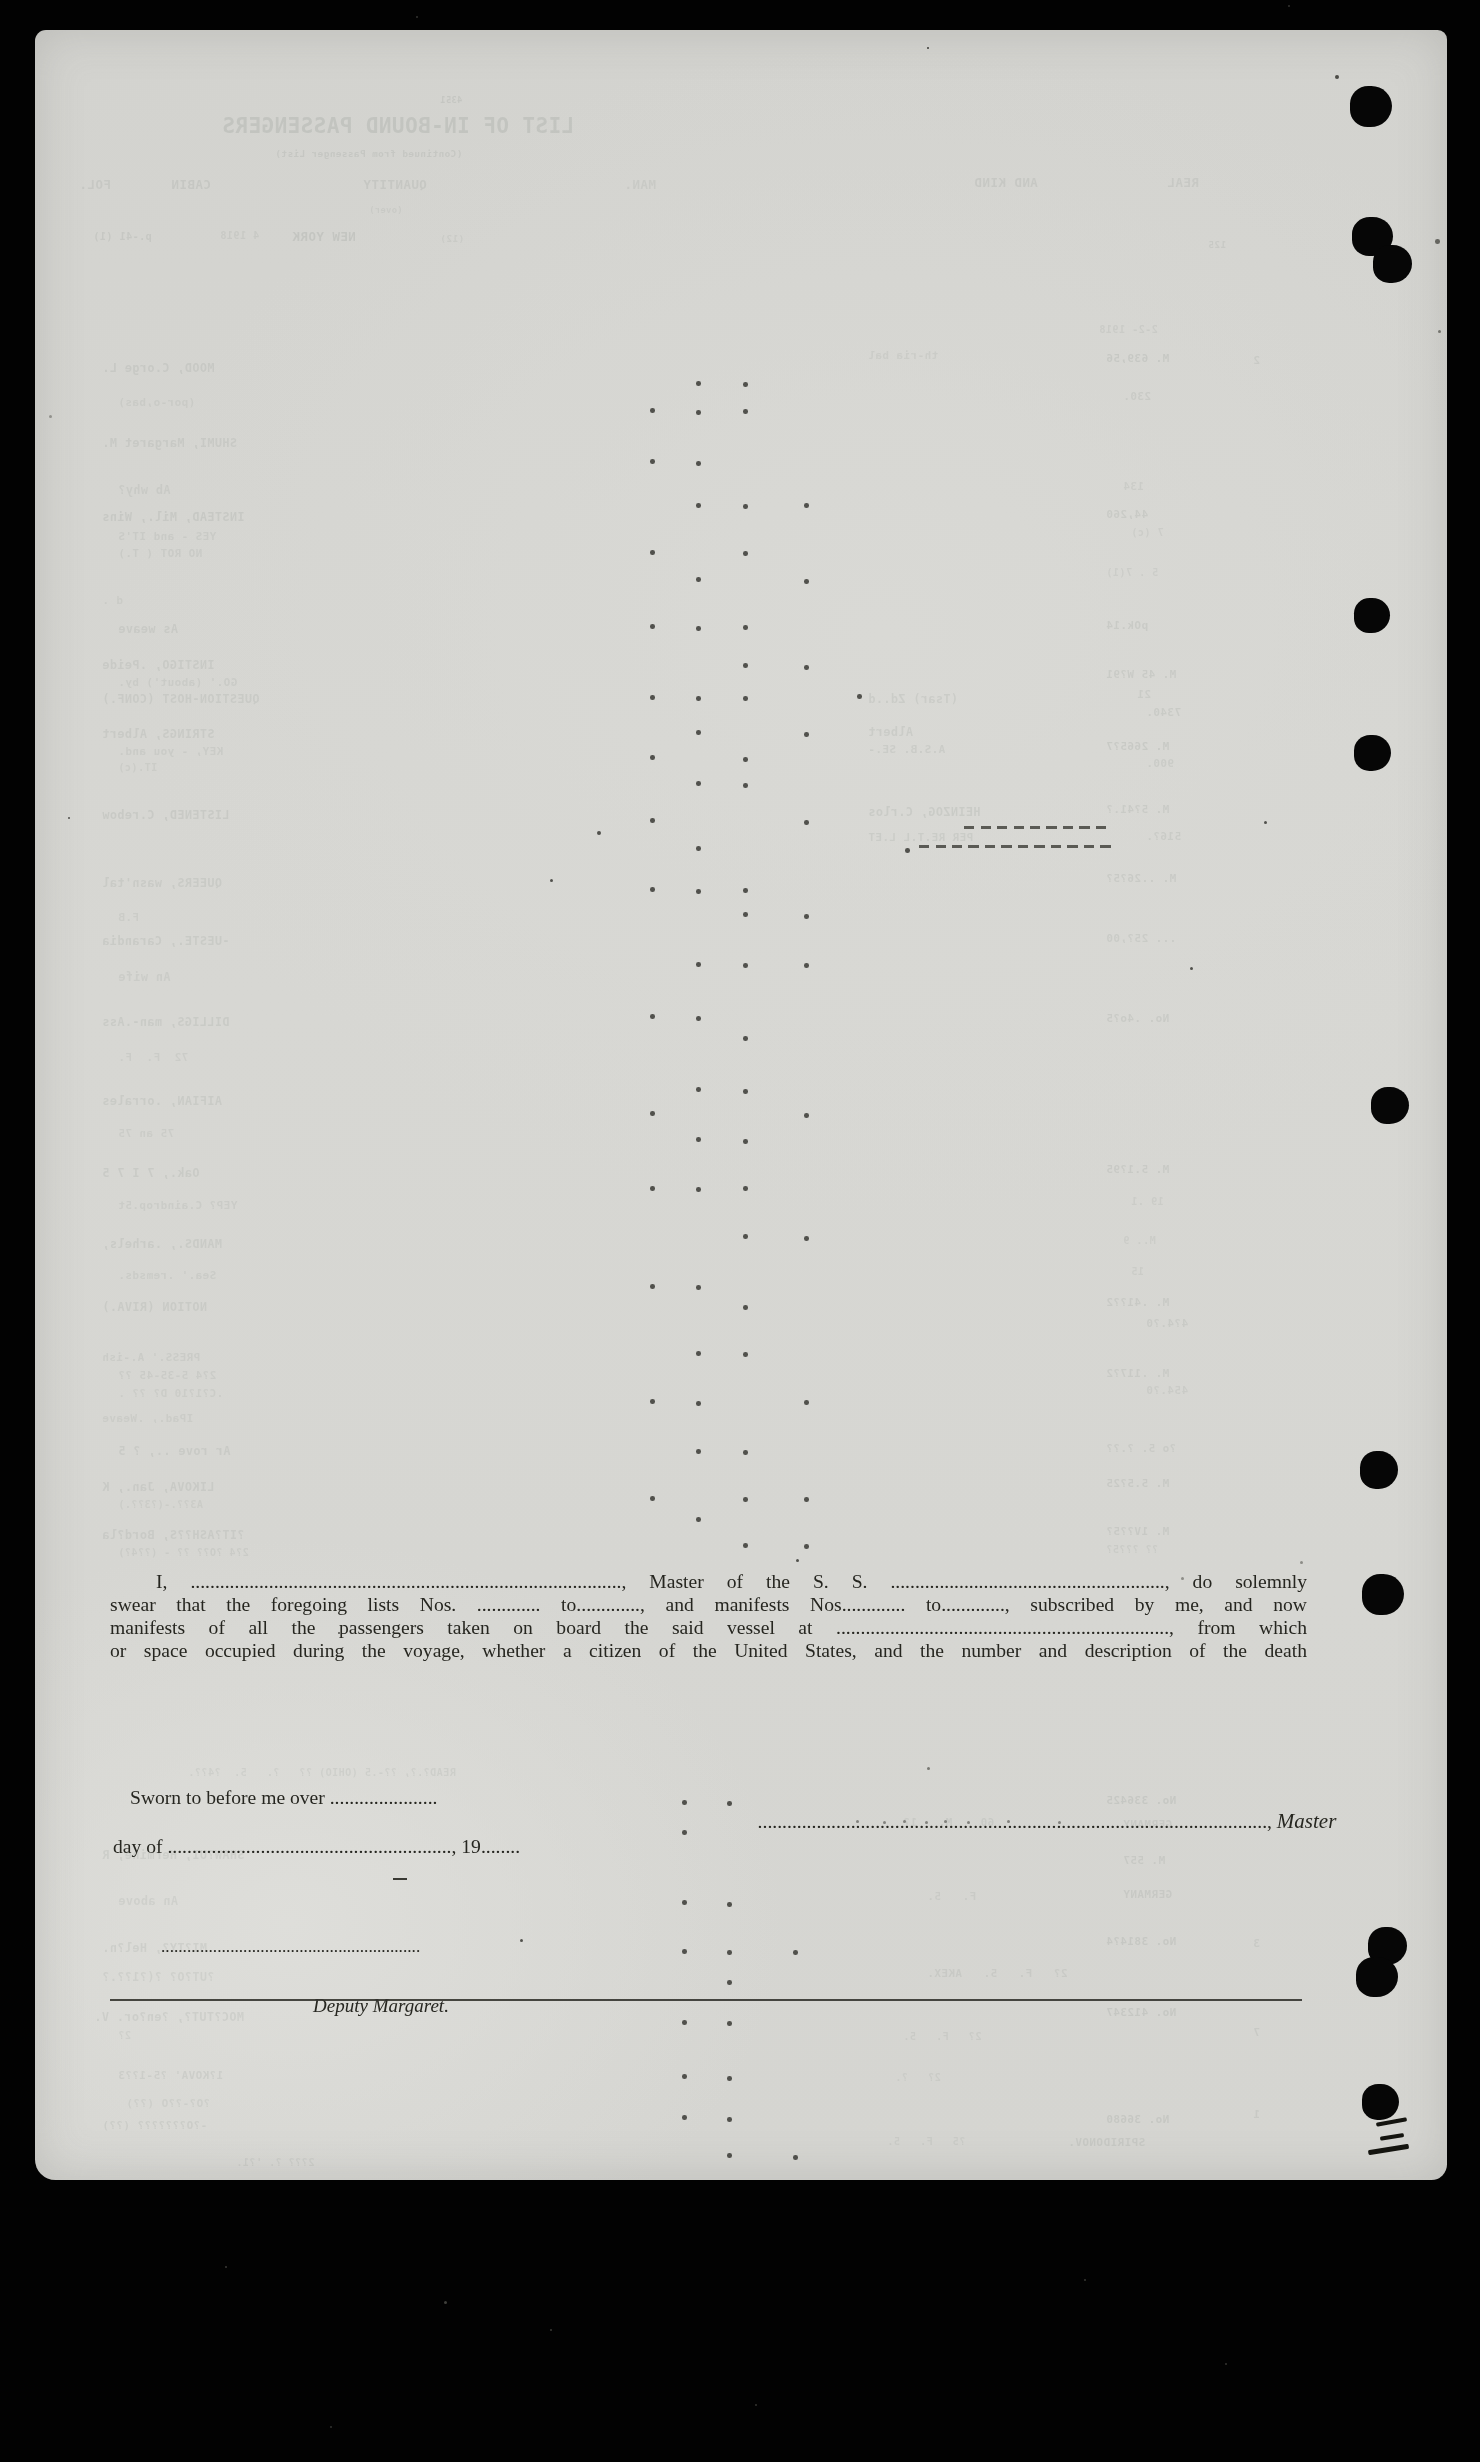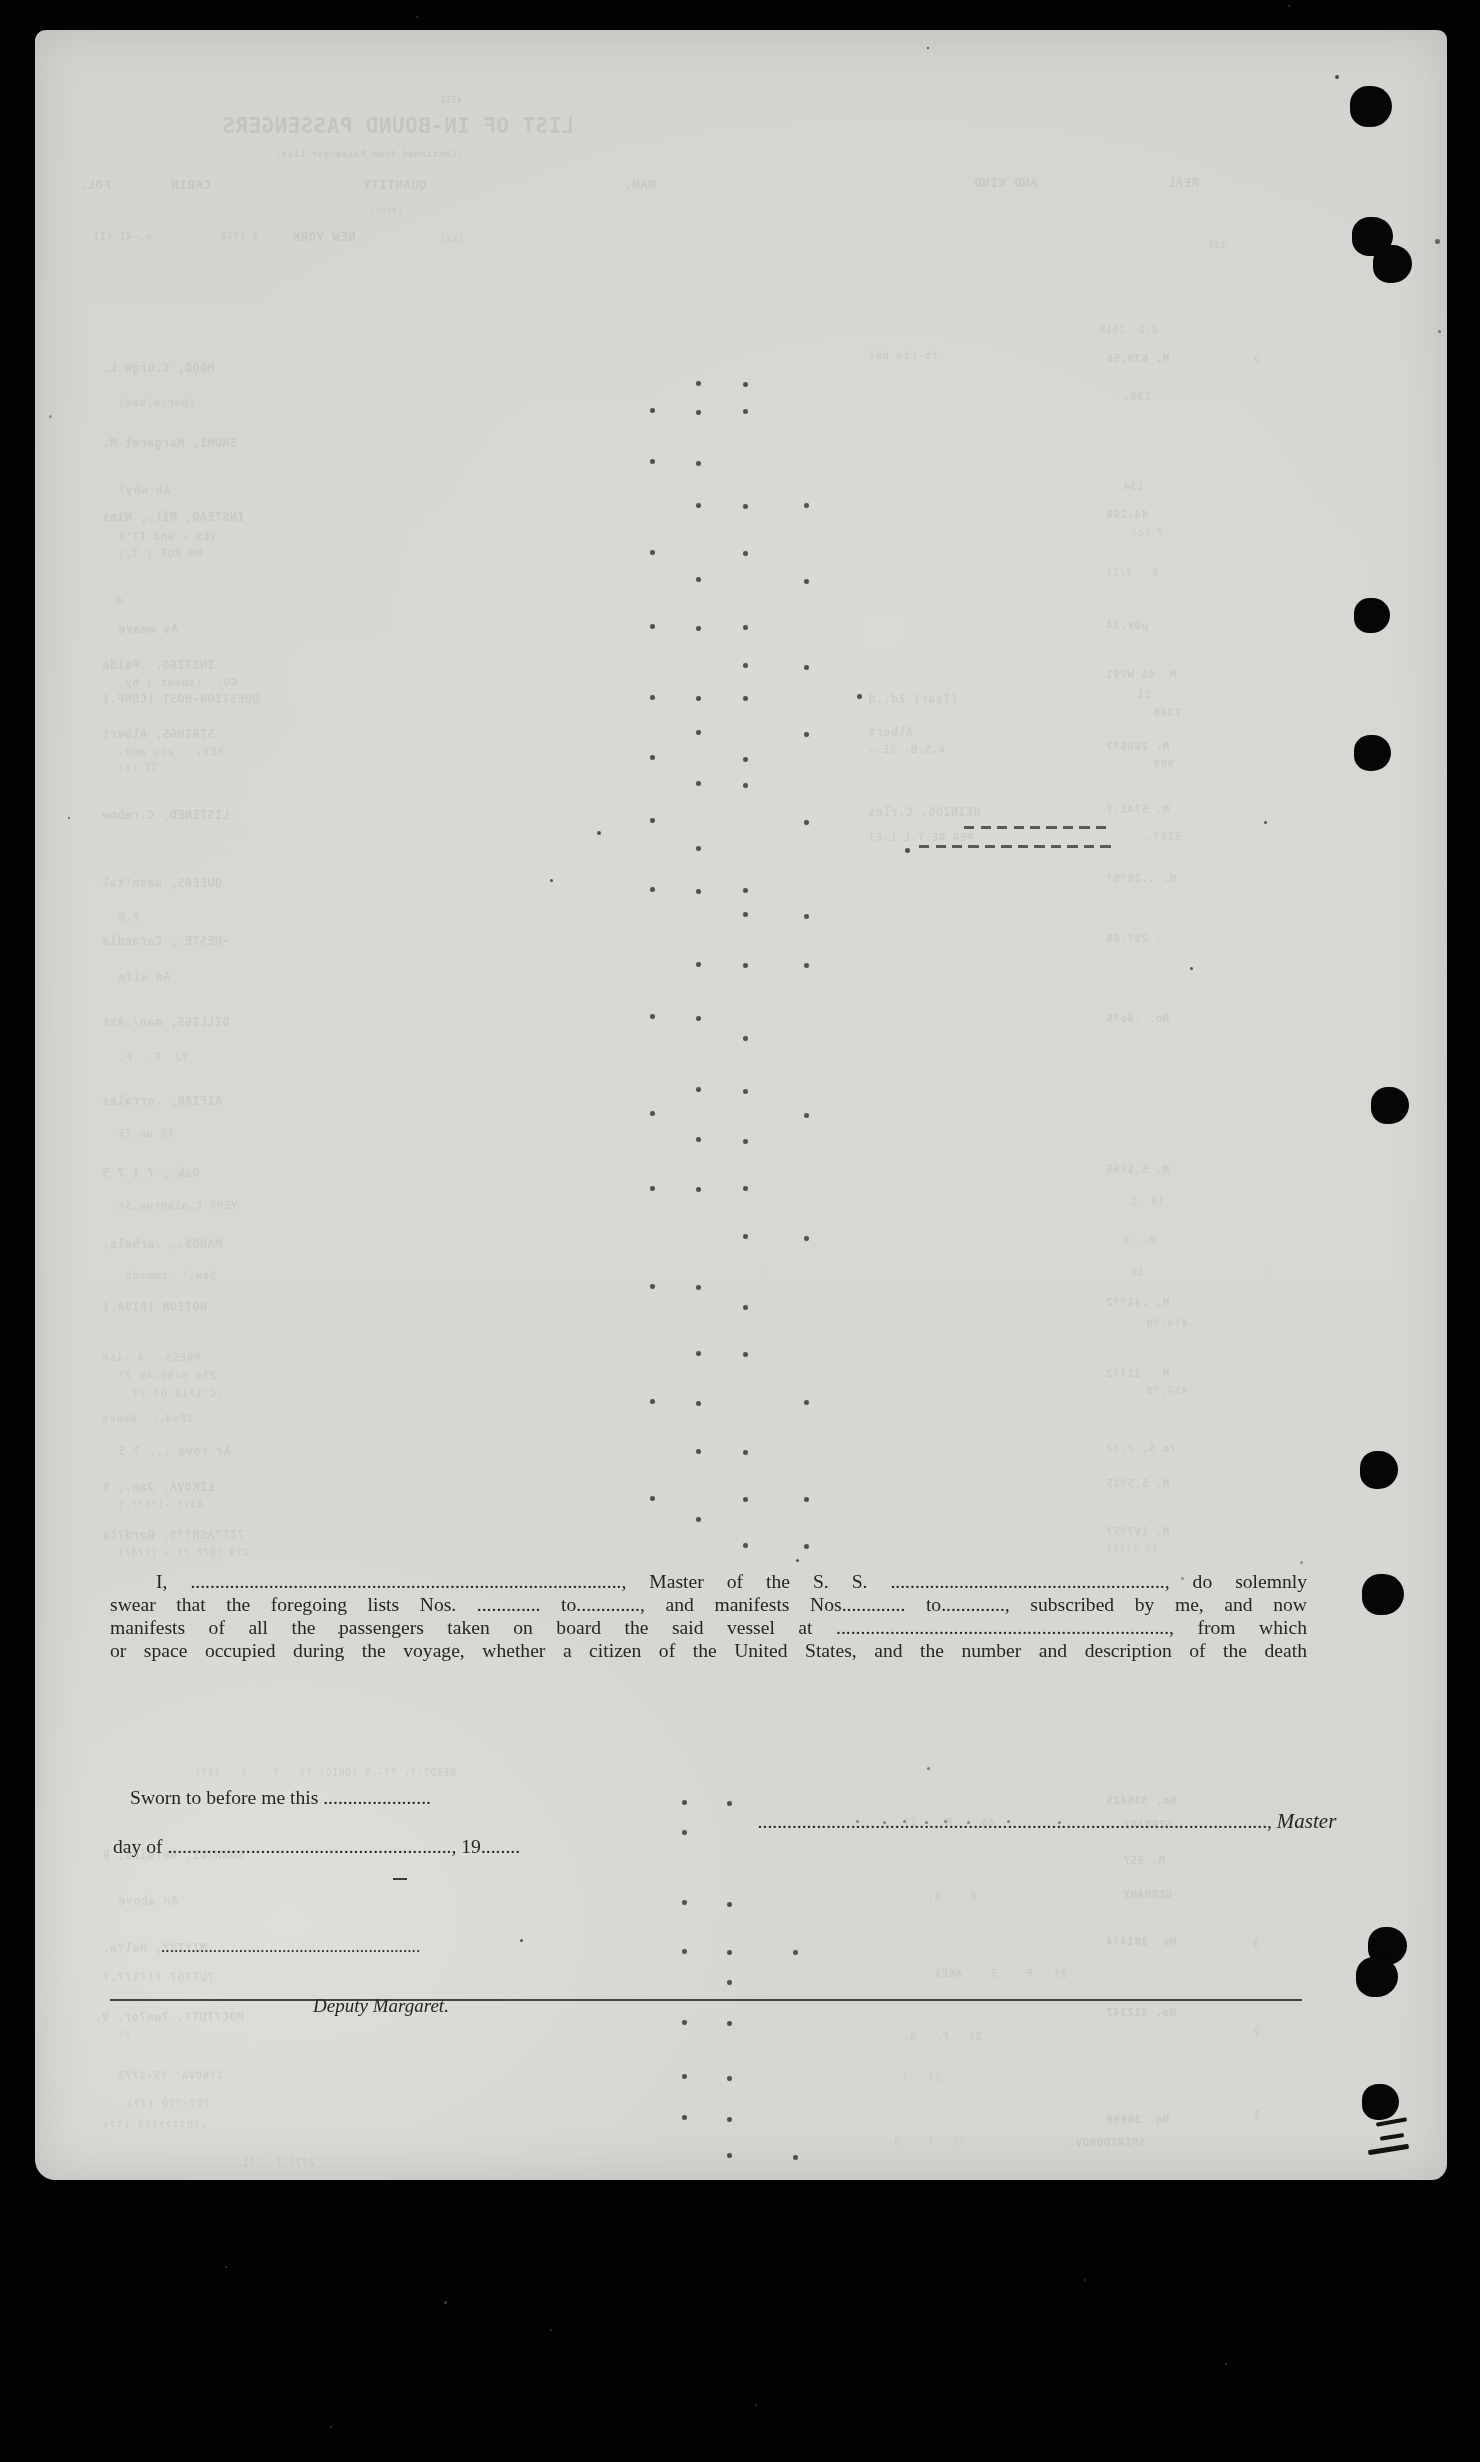--- a/index.html
+++ b/index.html
@@ -45,21 +45,21 @@
 <div id="stage">
   <div id="paper"></div>
 
   <div class="oath">
     <div class="line">I, ........................................................................................, Master of the S. S. ........................................................, do solemnly</div>
     <div class="line">swear that the foregoing lists Nos. ............. to............., and manifests Nos............. to............., subscribed by me, and now</div>
     <div class="line">manifests of all the passengers taken on board the said vessel at ...................................................................., from which</div>
     <div class="line">or space occupied during the voyage, whether a citizen of the United States, and the number and description of the death</div>
   </div>
 
-  <div class="sig" id="sworn-line">Sworn to before me this ......................</div>
+  <div class="sig" id="sworn-line">Sworn to before me over ......................</div>
 
   <div class="sig" id="master-line">
     <span>........................................................................................................, </span><span class="it">Master</span>
   </div>
 
   <div class="sig" id="day-line">day of .........................................................., 19........</div>
 
   <div class="sig" id="deputy-block">
     <div id="deputy-tick"></div>
     <div id="deputy-leader">............................................................</div>

